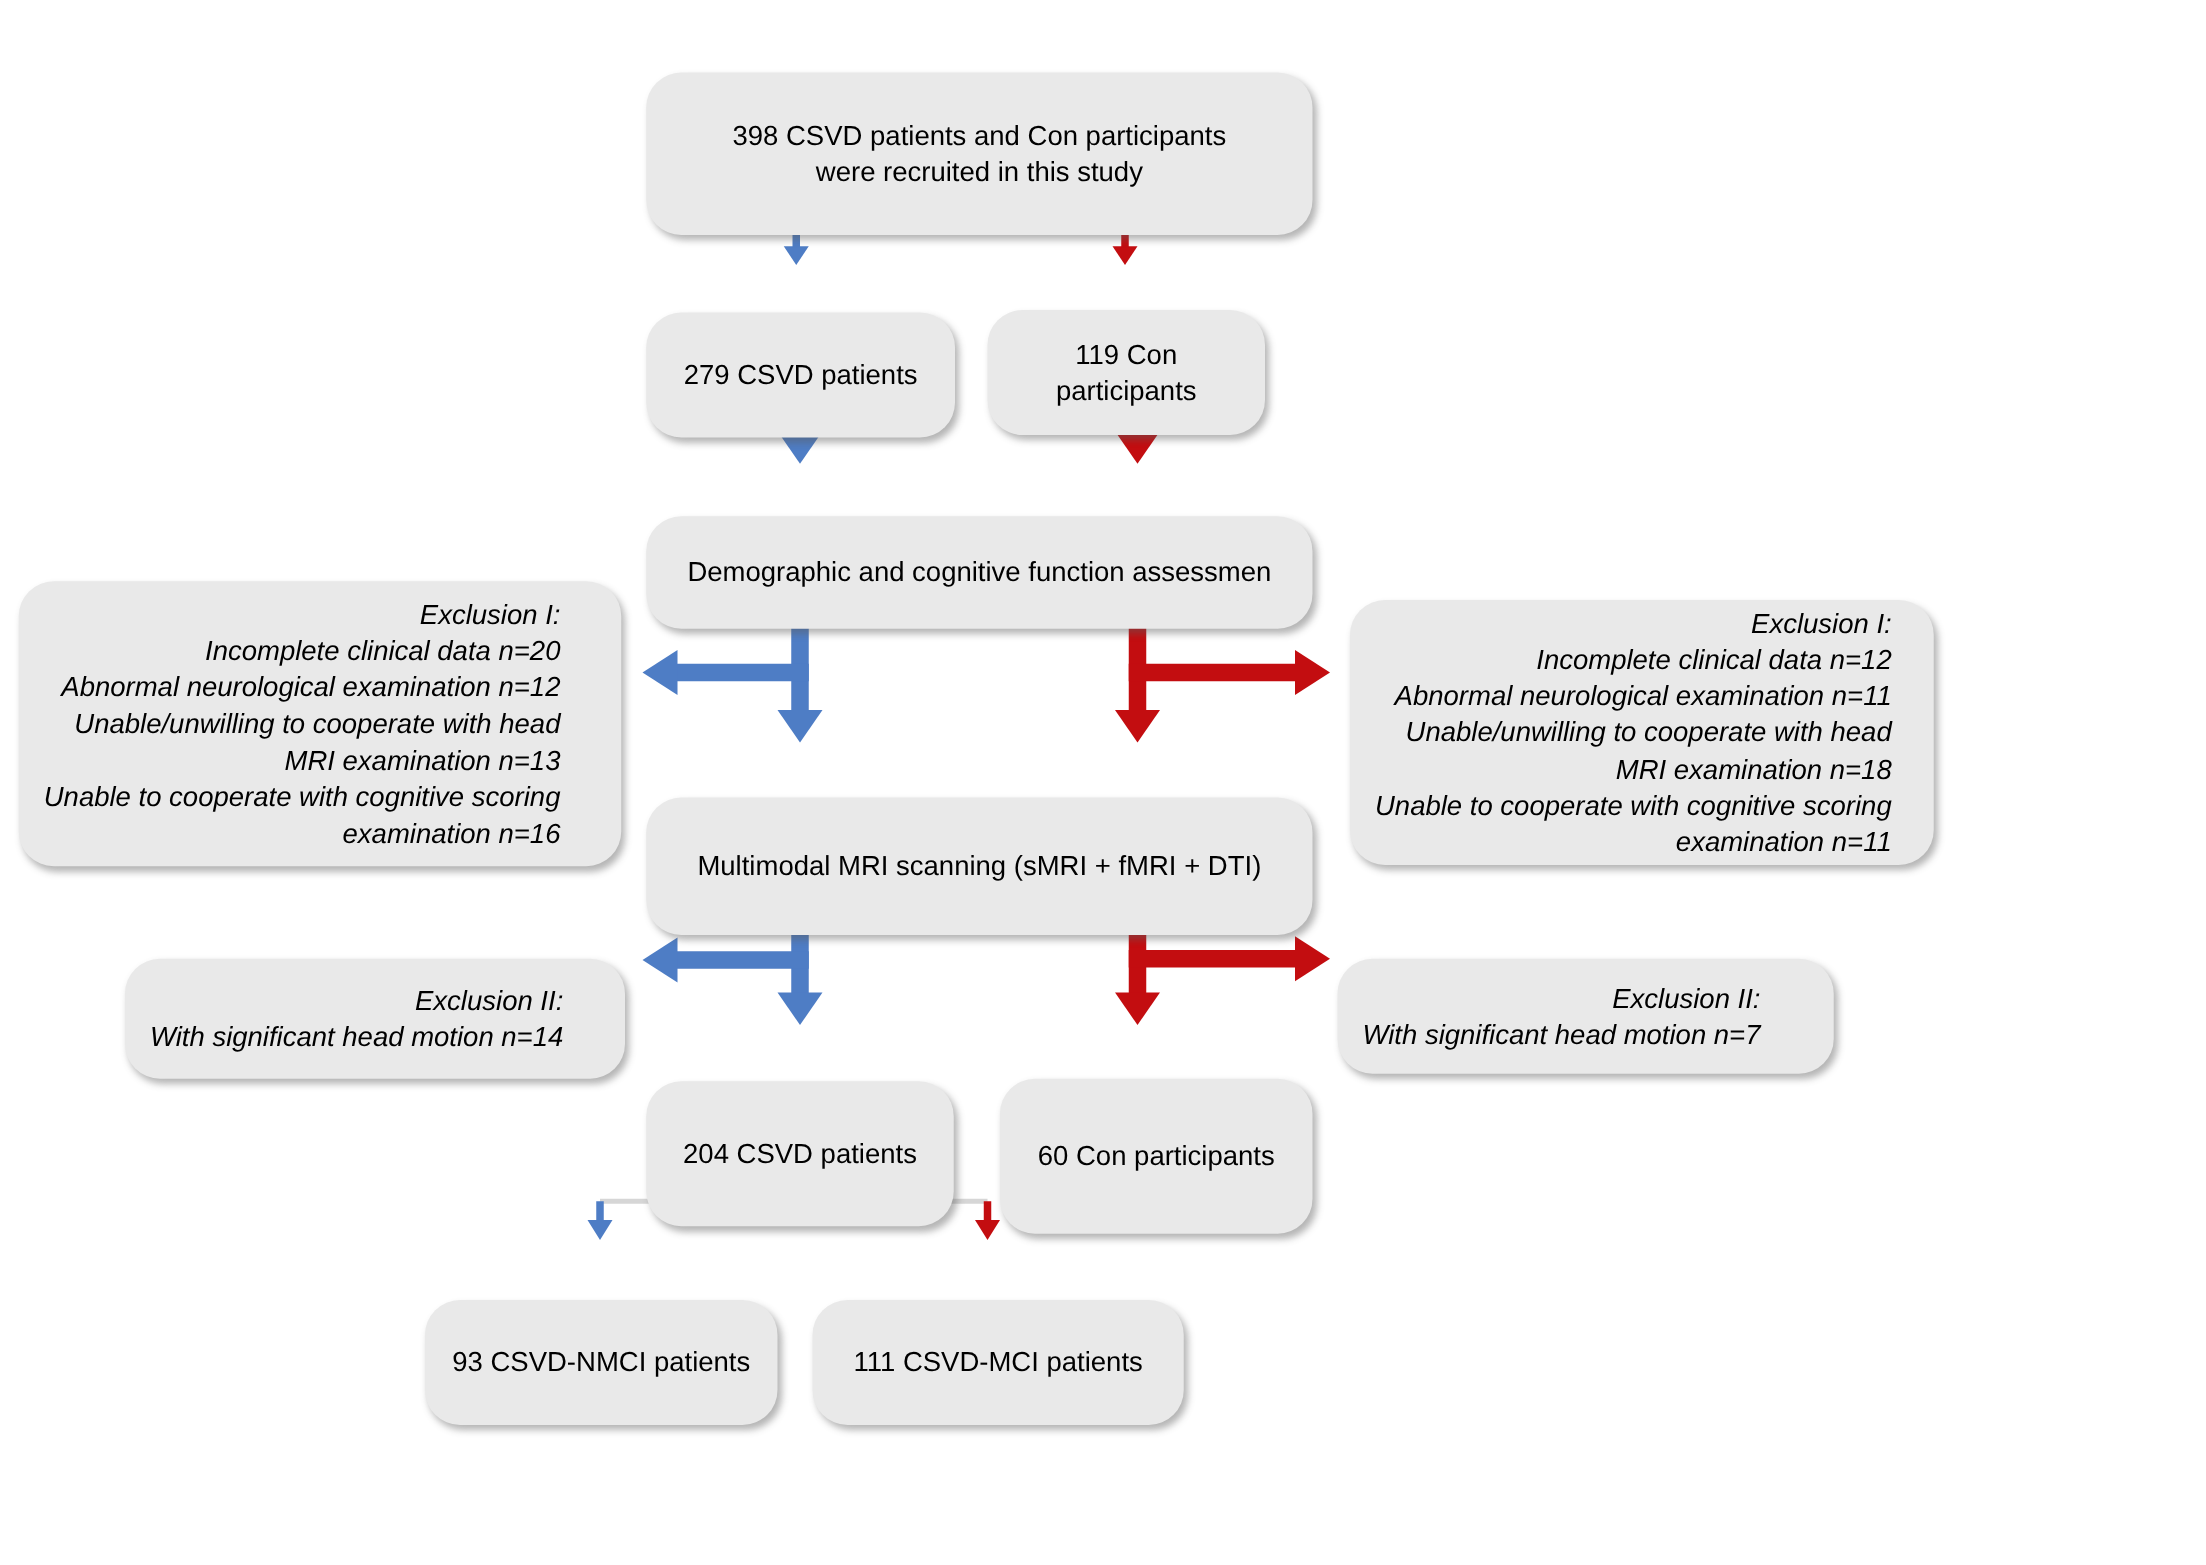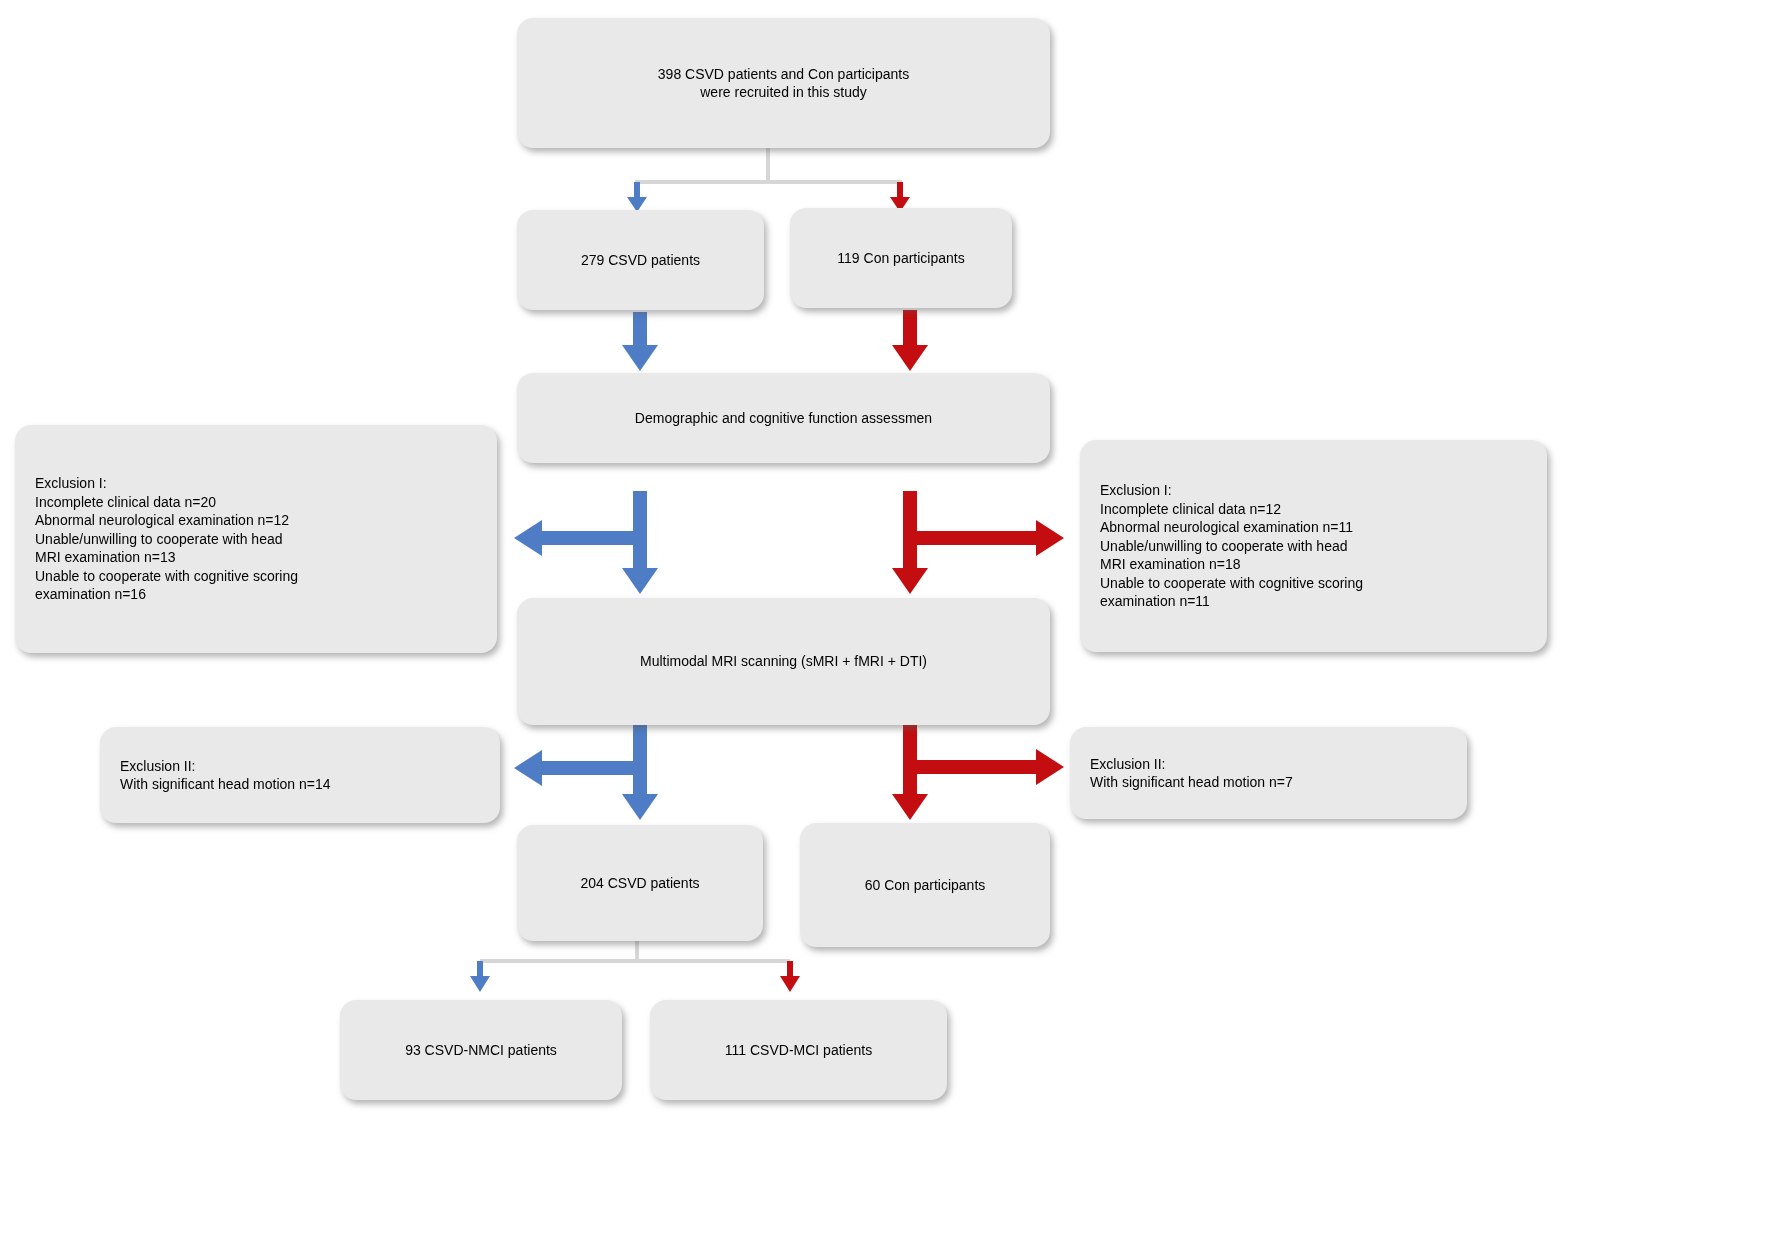--- a/index.html
+++ b/index.html
@@ -15,34 +15,36 @@
   .gray{stroke:var(--gray);stroke-width:4;fill:none;}
   .blue{stroke:var(--blue);fill:none;}
   .red{stroke:var(--red);fill:none;}
   .w6{stroke-width:6;}
   .w14{stroke-width:14;}
   .fill-blue{fill:var(--blue);stroke:none;}
   .fill-red{fill:var(--red);stroke:none;}
   .box{
     position:absolute;
     background:var(--boxfill);
-    border-radius:16px;
+    border-radius:28px;
     box-shadow:3px 4px 6px rgba(90,90,90,0.45);
     display:flex;align-items:center;justify-content:center;
     text-align:center;
     white-space:pre-line;
-    font-size:14px;
+    font-size:22px;
     line-height:1.32;
     padding:10px 16px;
     box-sizing:border-box;
+    margin-top:40px;
   }
   .box.left{
     justify-content:flex-start;
-    text-align:left;
+    text-align:right;
     padding:23px 20px;
+    font-style:italic;
   }
 </style>
 </head>
 <body>
 
 <div class="canvas">
 
   <svg class="arrows" width="1765" height="1252" viewBox="0 0 1765 1252">
 
     <g>
@@ -133,21 +135,21 @@
 examination n=16</div>
 
   <div class="box left" style="left:1080px;top:440px;width:467px;height:212px">Exclusion I:
 Incomplete clinical data n=12
 Abnormal neurological examination n=11
 Unable/unwilling to cooperate with head
 MRI  examination n=18
 Unable to cooperate with cognitive scoring
 examination n=11</div>
 
-  <div class="box" style="left:517px;top:598px;width:533px;height:127px">Multimodal MRI scanning (sMRI + fMRI + DTI)</div>
+  <div class="box" style="left:517px;top:598px;width:533px;height:110px">Multimodal MRI scanning (sMRI + fMRI + DTI)</div>
 
   <div class="box left" style="left:100px;top:727px;width:400px;height:96px">Exclusion II:
 With significant head motion n=14</div>
 
   <div class="box left" style="left:1070px;top:727px;width:397px;height:92px">Exclusion II:
 With significant head motion n=7</div>
 
   <div class="box" style="left:517px;top:825px;width:246px;height:116px">204 CSVD patients</div>
 
   <div class="box" style="left:800px;top:823px;width:250px;height:124px">60 Con participants</div>

